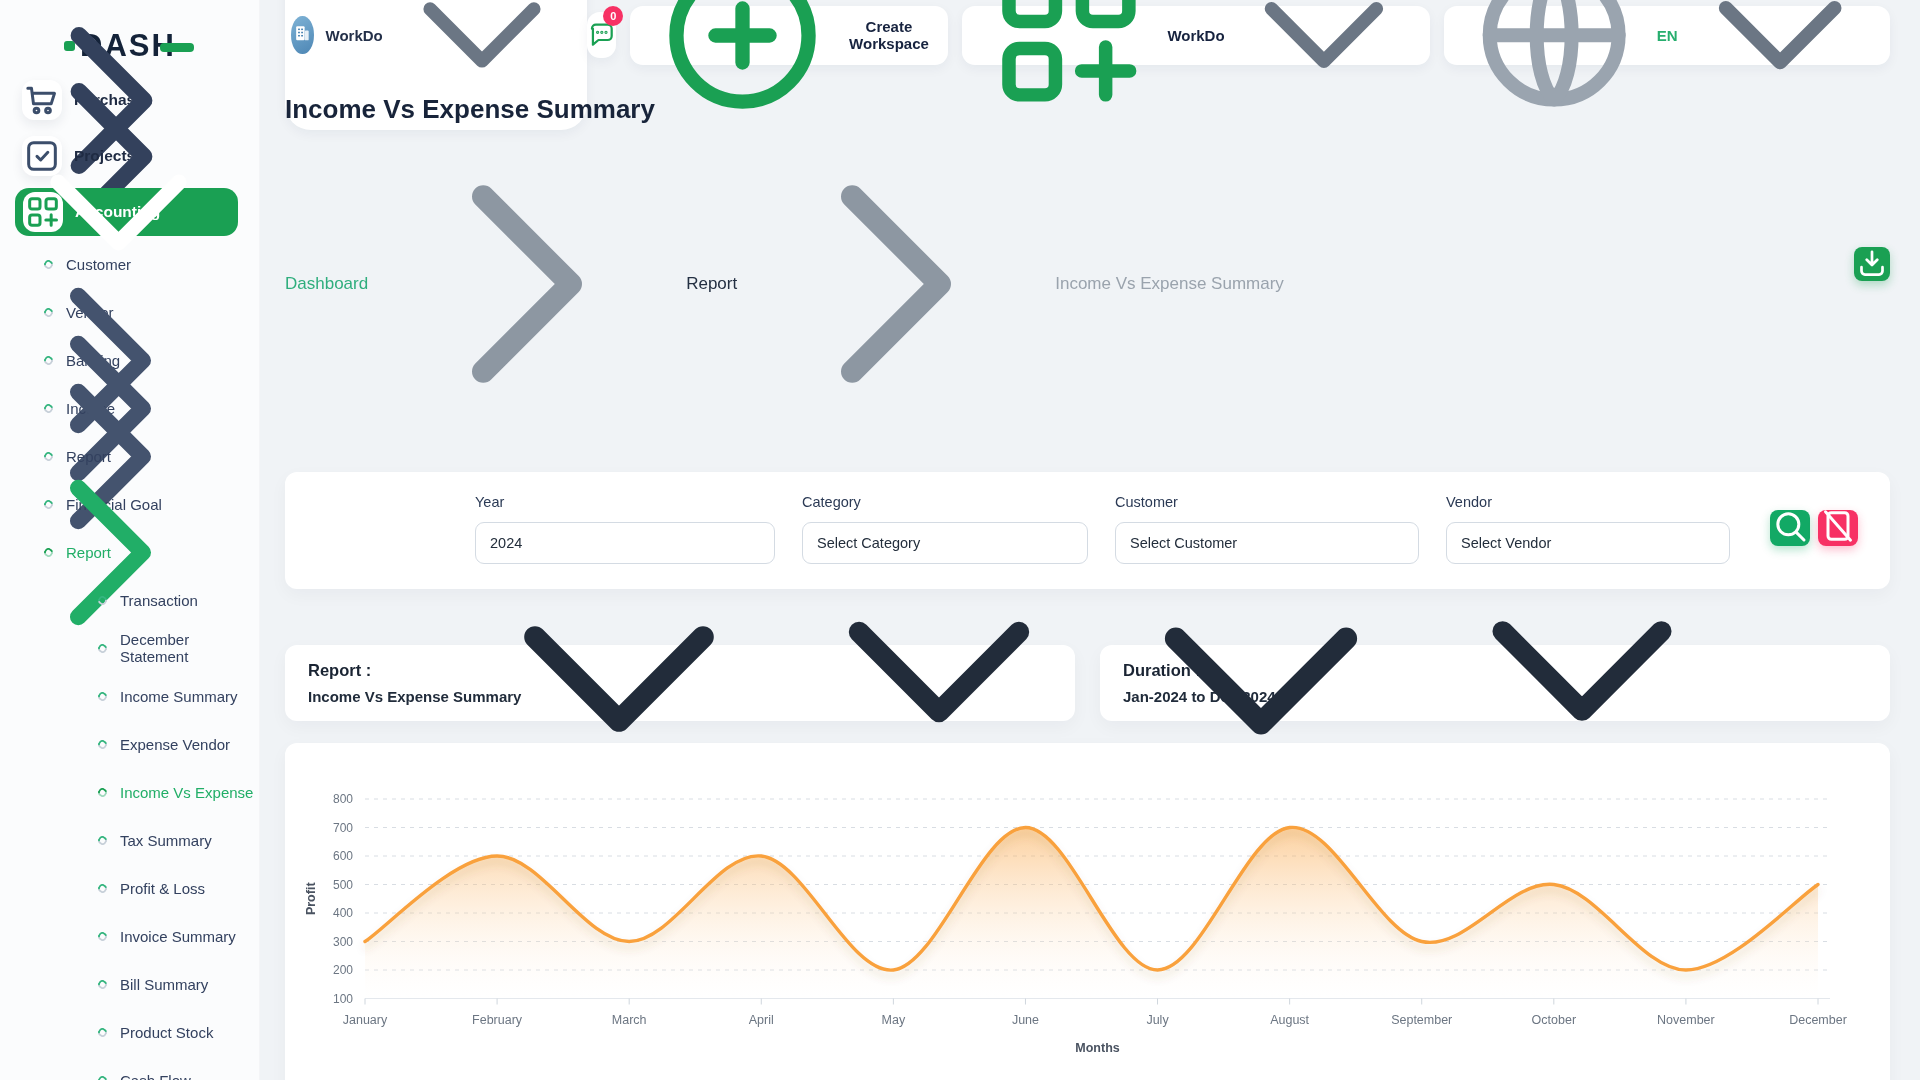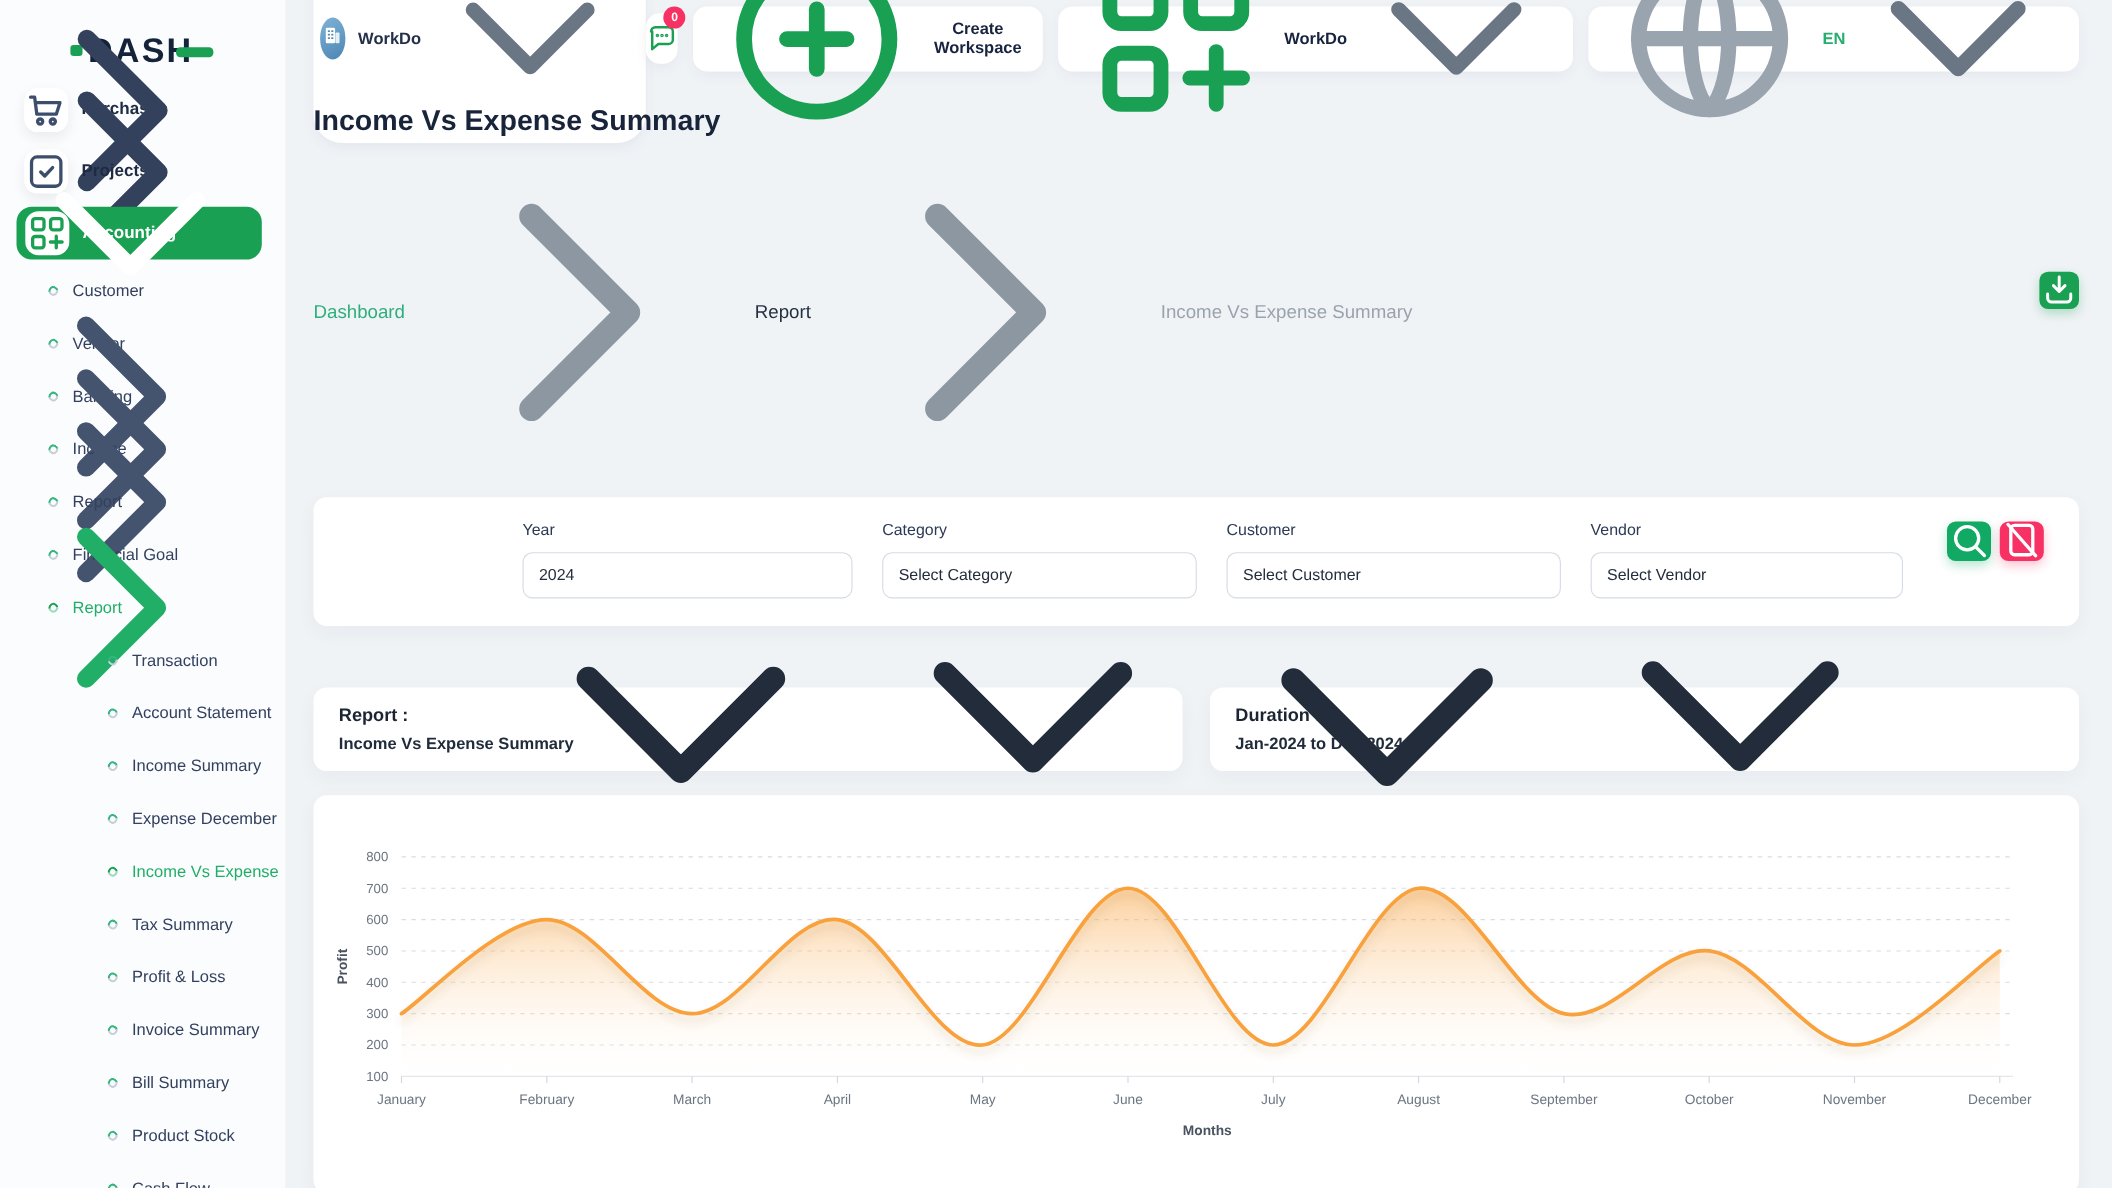--- a/index.html
+++ b/index.html
@@ -67,21 +67,21 @@
   .crumb-mid  { color:#232f42; cursor:pointer; }
   .crumb-cur  { color:#9aa3ad; }
   .crumb-sep { display:flex; color:#8d97a2; } .crumb-sep svg { width:11px; height:11px; }
   .dl-btn { margin-left:auto; width:36px; height:34px; border:none; border-radius:8px; background:#1aa053; color:#fff;
             display:flex; align-items:center; justify-content:center; cursor:pointer; box-shadow:0 4px 10px rgba(26,160,83,.3); }
   .dl-btn svg { width:17px; height:17px; }
 
   .card { background:#fff; border-radius:12px; box-shadow:0 6px 18px rgba(16,24,40,.04); }
 
   
-  .filter-card { margin-top:18px; padding:22px 14px 25px 190px; display:flex; align-items:flex-start; gap:27px; }
+  .filter-card { margin-top:38px; padding:22px 14px 25px 190px; display:flex; align-items:center; gap:27px; }
   .f-field { display:flex; flex-direction:column; }
   .f-field label { font-size:14.5px; color:#2b3a55; margin-bottom:12px; }
   .sel-wrap { position:relative; }
   .sel-wrap select { -webkit-appearance:none; appearance:none; width:100%; height:42px; border:1px solid #d4dbe3;
                      border-radius:9px; background:#fff; padding:0 34px 0 14px; font-family:inherit; font-size:14.5px;
                      color:#232e3c; outline:none; cursor:pointer; }
   .sel-chev { position:absolute; right:12px; top:13px; color:#222c3a; pointer-events:none; display:flex; }
   .sel-chev svg { width:15px; height:15px; }
   .w1{width:300px;} .w2{width:286px;} .w3{width:304px;} .w4{width:284px;}
   .fbtns { display:flex; gap:8px; margin-bottom:3px; margin-left:13px; }
@@ -207,29 +207,29 @@
         </span>
       </div>
     </nav>
   <nav id="nav-sub2" class="sub2">
       <div class="sub-item">
         <span class="bullet"></span>
         <span class="sub-label">Transaction</span>
       </div>
       <div class="sub-item">
         <span class="bullet"></span>
-        <span class="sub-label">Account Statement</span>
+        <span class="sub-label">December Statement</span>
       </div>
       <div class="sub-item">
         <span class="bullet"></span>
         <span class="sub-label">Income Summary</span>
       </div>
       <div class="sub-item">
         <span class="bullet"></span>
-        <span class="sub-label">Expense December</span>
+        <span class="sub-label">Expense Vendor</span>
       </div>
       <div class="sub-item active">
         <span class="bullet"></span>
         <span class="sub-label">Income Vs Expense</span>
       </div>
       <div class="sub-item">
         <span class="bullet"></span>
         <span class="sub-label">Tax Summary</span>
       </div>
       <div class="sub-item">

